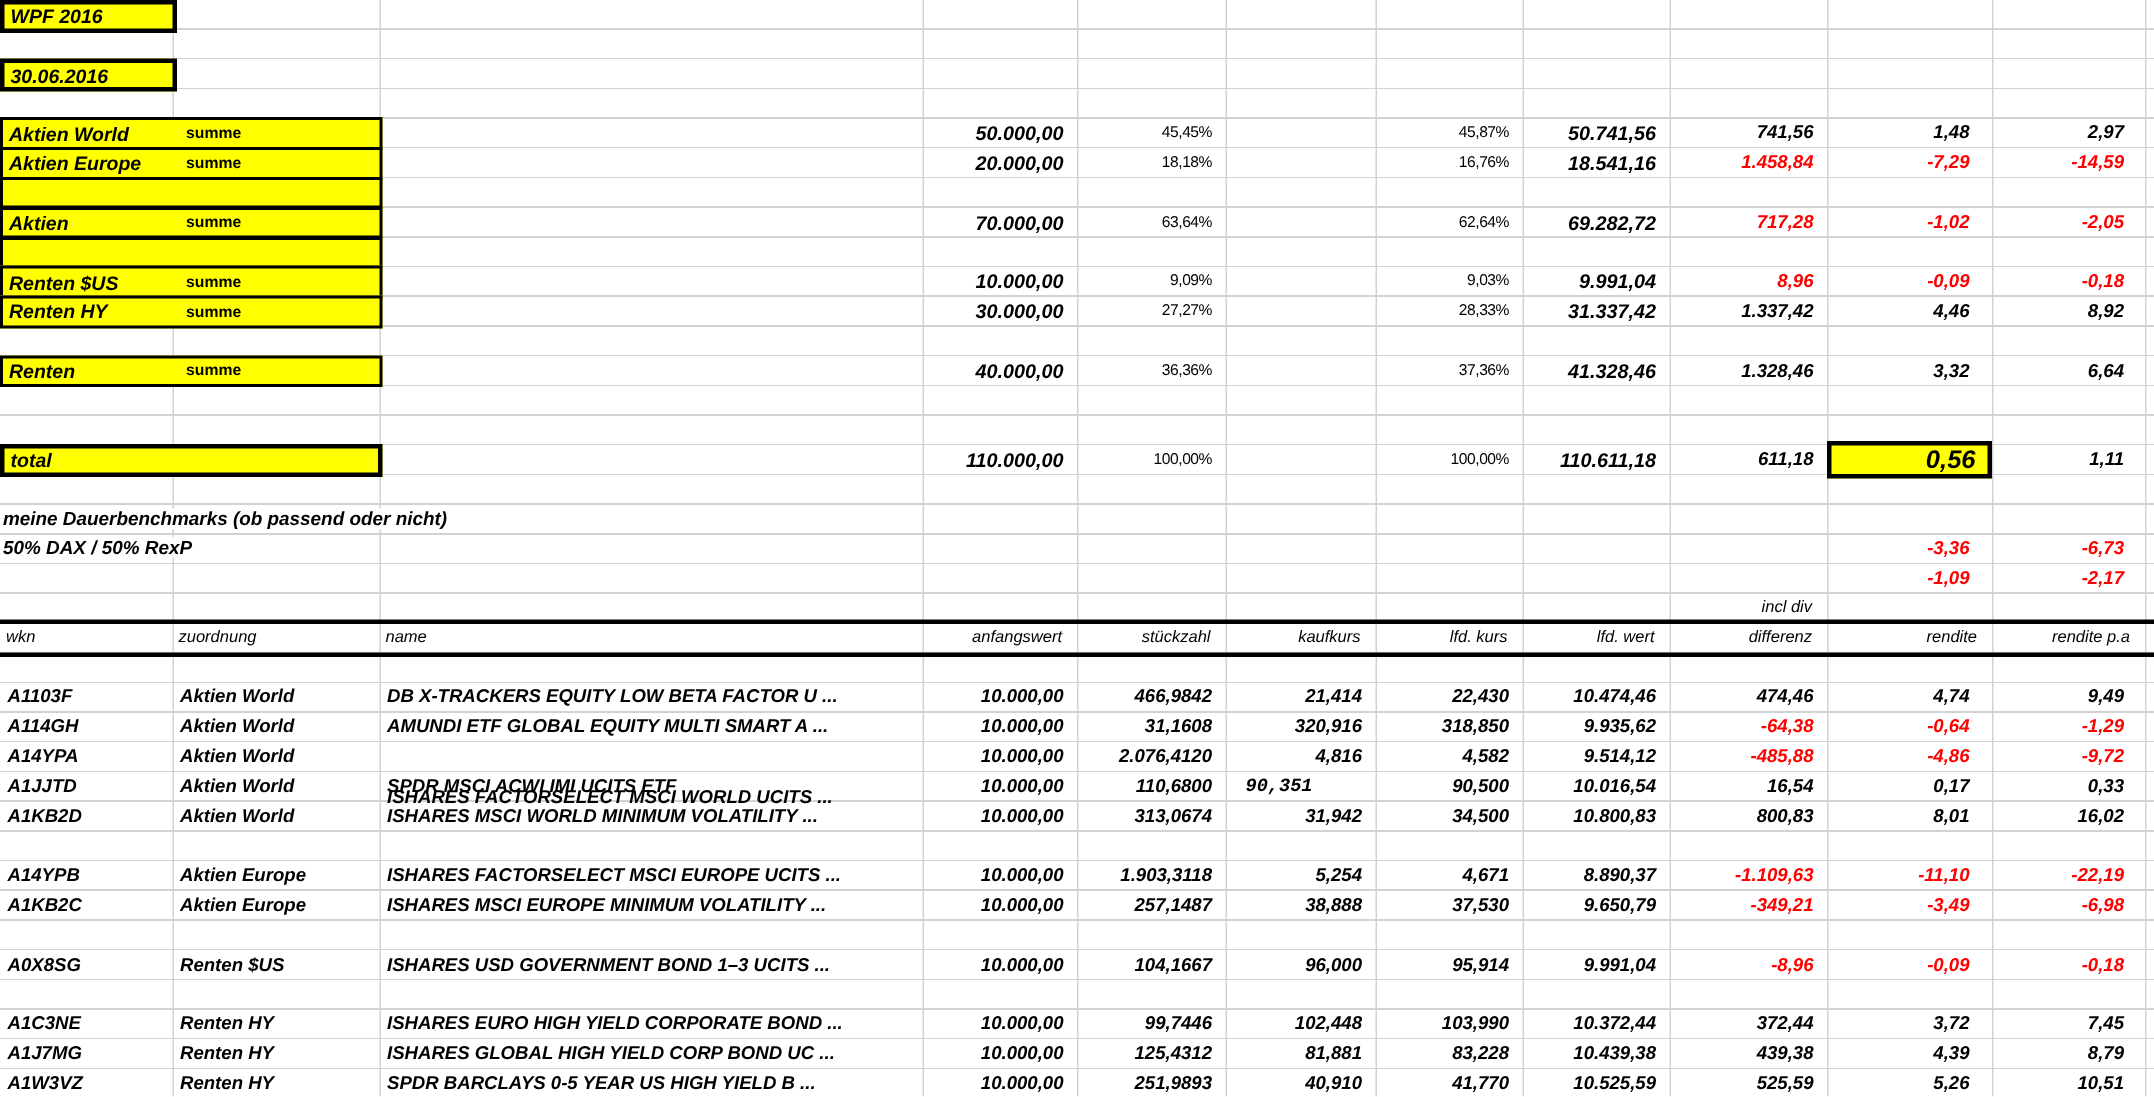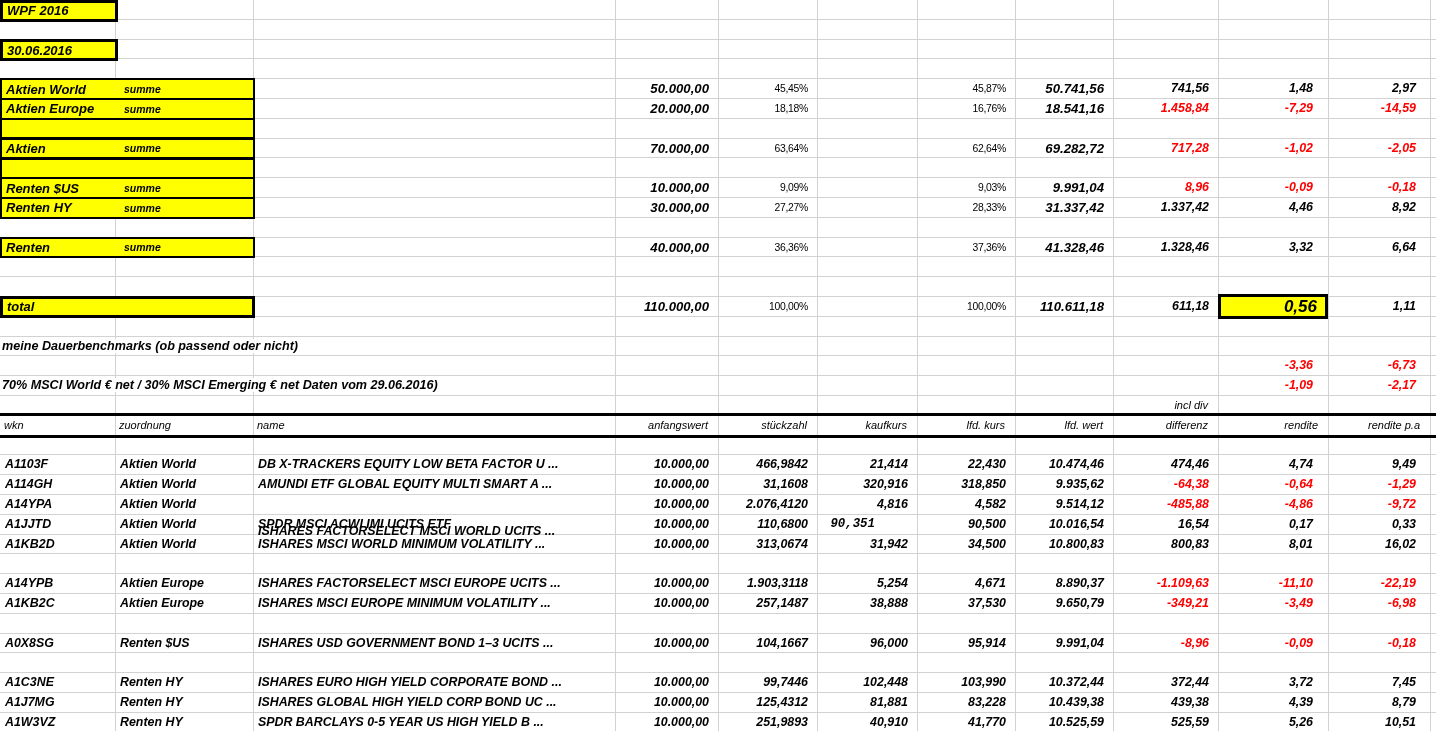--- a/index.html
+++ b/index.html
@@ -21,21 +21,21 @@
   .red{color:#fe0000;}
   .pct{font-weight:400;font-style:normal;font-size:10.4px;text-align:right;padding-right:9px;letter-spacing:-0.3px;}
   .hdr{font-weight:400;font-style:italic;font-size:11px;padding-left:4px;}
   .hdr.r{text-align:right;padding-right:10px;padding-left:0;}
   .ybox{
     position:absolute;background:#ffff00;border:2.5px solid #000;box-sizing:border-box;
     display:flex;align-items:center;
   }
   .ybox.thickb{border-width:3px;}
   .ybox .t{font-weight:700;font-style:italic;font-size:13px;padding-left:4px;}
-  .summe{position:absolute;left:122px;font-weight:700;font-style:italic;font-size:10.5px;}
+  .summe{position:absolute;left:122px;font-weight:700;font-size:10.5px;}
   .benchtxt{font-weight:700;font-style:italic;font-size:12.6px;}
   .wbg{background:#fff;padding:0 4px 0 2px;}
   .thick{position:absolute;left:0;width:1436px;height:3px;background:#000;}
   .totalbox{
     position:absolute;background:#ffff00;border:3px solid #000;box-sizing:border-box;
     font-weight:700;font-style:italic;font-size:17px;display:flex;align-items:center;justify-content:flex-end;
     padding-right:8px;
   }
 </style>
 </head>
@@ -159,26 +159,26 @@
         <div class="cell num" style="top: 297px; left: 1113px; width: 105px;">611,18</div>
         <div class="totalbox" style="top: 294.2px; left: 1218px; width: 110px; height: 25px;">0,56</div>
         <div class="cell num k" style="top: 297px; left: 1328px; width: 102px;">1,11</div>
       </div>
     </div>
 
   <div class="cell benchtxt" style="top:336.6px;left:0;width:615px;">
     <span class="wbg">meine Dauerbenchmarks (ob passend oder nicht)</span>
   </div>
 
+  <div class="cell benchtxt" style="top:356.4px;left:0;width:615px;">
+    <span class="wbg">50% DAX / 50% RexP</span>
+  </div>
   <div class="cell num j red" style="top:356.4px;left:1218px;width:110px;">-3,36</div>
   <div class="cell num k red" style="top:356.4px;left:1328px;width:102px;">-6,73</div>
 
-  <div class="cell benchtxt" style="top:376.2px;left:0;width:615px;">
-    <span class="wbg">70% MSCI World € net / 30% MSCI Emerging € net Daten vom 29.06.2016)</span>
-  </div>
   <div class="cell num j red" style="top:376.2px;left:1218px;width:110px;">-1,09</div>
   <div class="cell num k red" style="top:376.2px;left:1328px;width:102px;">-2,17</div>
 
   <div class="cell hdr r" style="top:396.2px;left:1113px;width:105px;">incl div</div>
 
   <div class="thick" style="top:412.8px;"></div>
   <div class="thick" style="top:434.6px;"></div>
 
   <div id="thead">
       <div class="cell hdr" style="top: 415.8px; left: 0px; width: 115px;">wkn</div>

